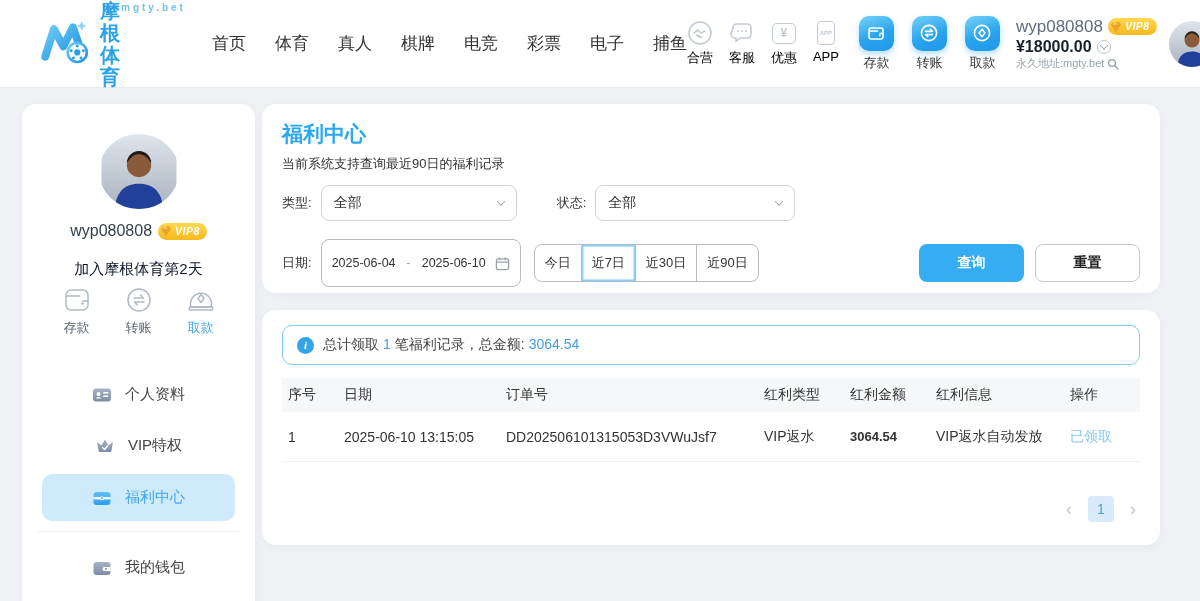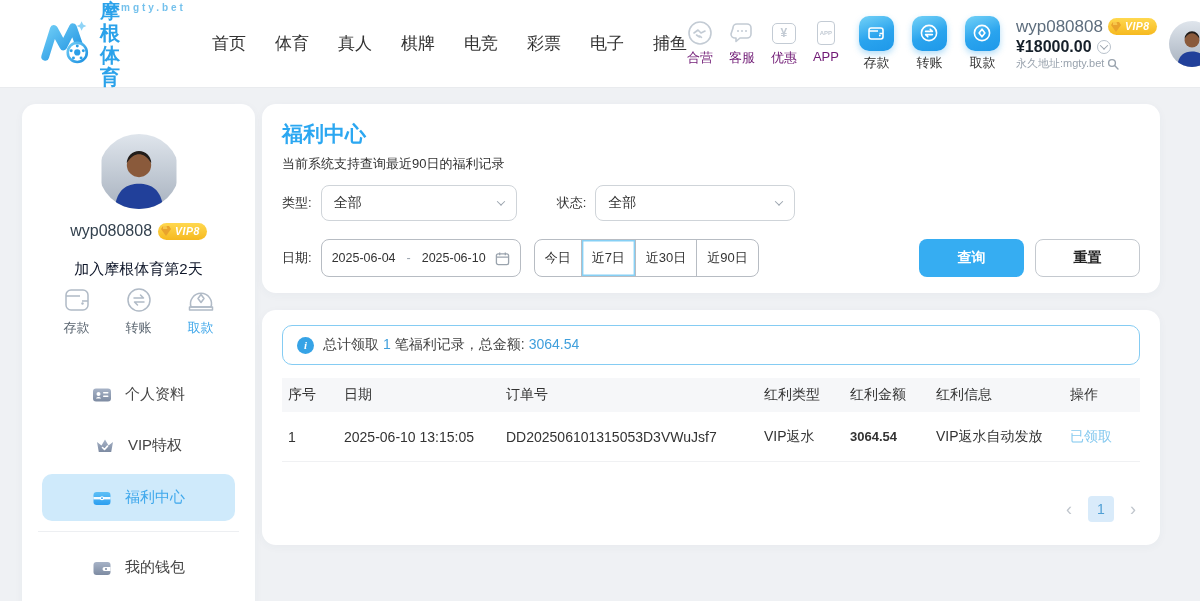--- a/index.html
+++ b/index.html
@@ -12,21 +12,21 @@
             border-bottom:1px solid #e9ebee; display:flex; align-items:center; padding:0 18px 0 40px; }
   .logo { display:flex; align-items:center; gap:8px; }
   .logo-text { display:flex; flex-direction:row; line-height:1.1; }
   .logo-cn { font-size:20px; font-weight:800; color:#2ba2ea; letter-spacing:1px; }
   .logo-en { font-size:10px; font-weight:700; color:#74c1ec; letter-spacing:3px; margin-top:2px; }
   .nav { display:flex; gap:29px; margin-left:26px; font-size:17px; color:#333; }
   .nav span { cursor:pointer; white-space:nowrap; }
   .header-right { margin-left:auto; display:flex; align-items:center; }
   .gray-actions { display:flex; gap:16px; }
   .action-col { display:flex; flex-direction:column; align-items:center; gap:3px; cursor:pointer; }
-  .action-col .lbl { font-size:13px; color:#701a75; }
+  .action-col .lbl { font-size:13px; color:#000000; }
   .icon-box { width:26px; height:26px; display:flex; align-items:center; justify-content:center; }
   .coupon-icon { width:24px; height:21px; border:1.6px solid #c3cbd4; border-radius:5px;
                  display:flex; align-items:center; justify-content:center; font-size:12px; font-weight:700; color:#c3cbd4; }
   .phone-icon { width:18px; height:24px; border:1.6px solid #c3cbd4; border-radius:4px;
                 display:flex; align-items:center; justify-content:center; font-size:6px; font-weight:700; color:#c3cbd4; }
   .blue-actions { display:flex; gap:18px; margin-left:20px; }
   .blue-tile { width:35px; height:35px; border-radius:10px;
                background:linear-gradient(160deg,#74d2f7 0%,#2aa4ee 55%,#1e98e9 100%);
                box-shadow:0 3px 6px rgba(41,160,235,.35); display:flex; align-items:center; justify-content:center; }
   .blue-actions .lbl { color:#333; }
@@ -69,21 +69,21 @@
   .card-filters { left:262px; top:104px; width:898px; height:189px; padding:16px 20px 0 20px; }
   .page-title { font-size:21px; font-weight:800; color:#2ba7f1; }
   .page-subtitle { font-size:13px; color:#333; margin-top:7px; }
   .filter-row { display:flex; align-items:center; margin-top:12px; }
   .filter-row2 { margin-top:18px; }
   .f-label { font-size:13px; color:#333; margin-right:9px; white-space:nowrap; }
   .select { width:196px; height:36px; border:1px solid #cfd4d9; border-radius:8px; background:#fff;
             display:flex; align-items:center; justify-content:space-between; padding:8px 12px; font-size:14px; color:#333; cursor:pointer; }
   .select .caret-down { border-color:#9aa3ad; }
   .gap-status { margin-left:40px; }
-  .date-box { width:200px; height:38px; border:1px solid #b7bcc3; border-radius:8px; background:#fff;
+  .date-box { width:200px; height:48px; border:1px solid #b7bcc3; border-radius:8px; background:#fff;
               display:flex; align-items:center; justify-content:space-between; padding:0 10px; font-size:12.5px; color:#333; cursor:pointer; }
   .date-sep { color:#98a2ad; margin:0 2px; }
   .quick-group { display:flex; height:38px; border:1px solid #b7bcc3; border-radius:8px; margin-left:13px; overflow:hidden; background:#fff; }
   .quick-cell { padding:0 10px; display:flex; align-items:center; font-size:13px; color:#333;
                 border-right:1px solid #b7bcc3; cursor:pointer; white-space:nowrap; }
   .quick-cell:last-child { border-right:none; }
   .quick-cell.active { box-shadow:inset 0 0 0 1.4px #86d0f5; }
   .btns { margin-left:auto; display:flex; gap:11px; }
   .btn { width:105px; height:38px; border-radius:8px; font-size:14px; display:flex; align-items:center; justify-content:center; cursor:pointer; }
   .btn-primary { background:#36adf2; color:#fff; font-weight:700; border:none; }

